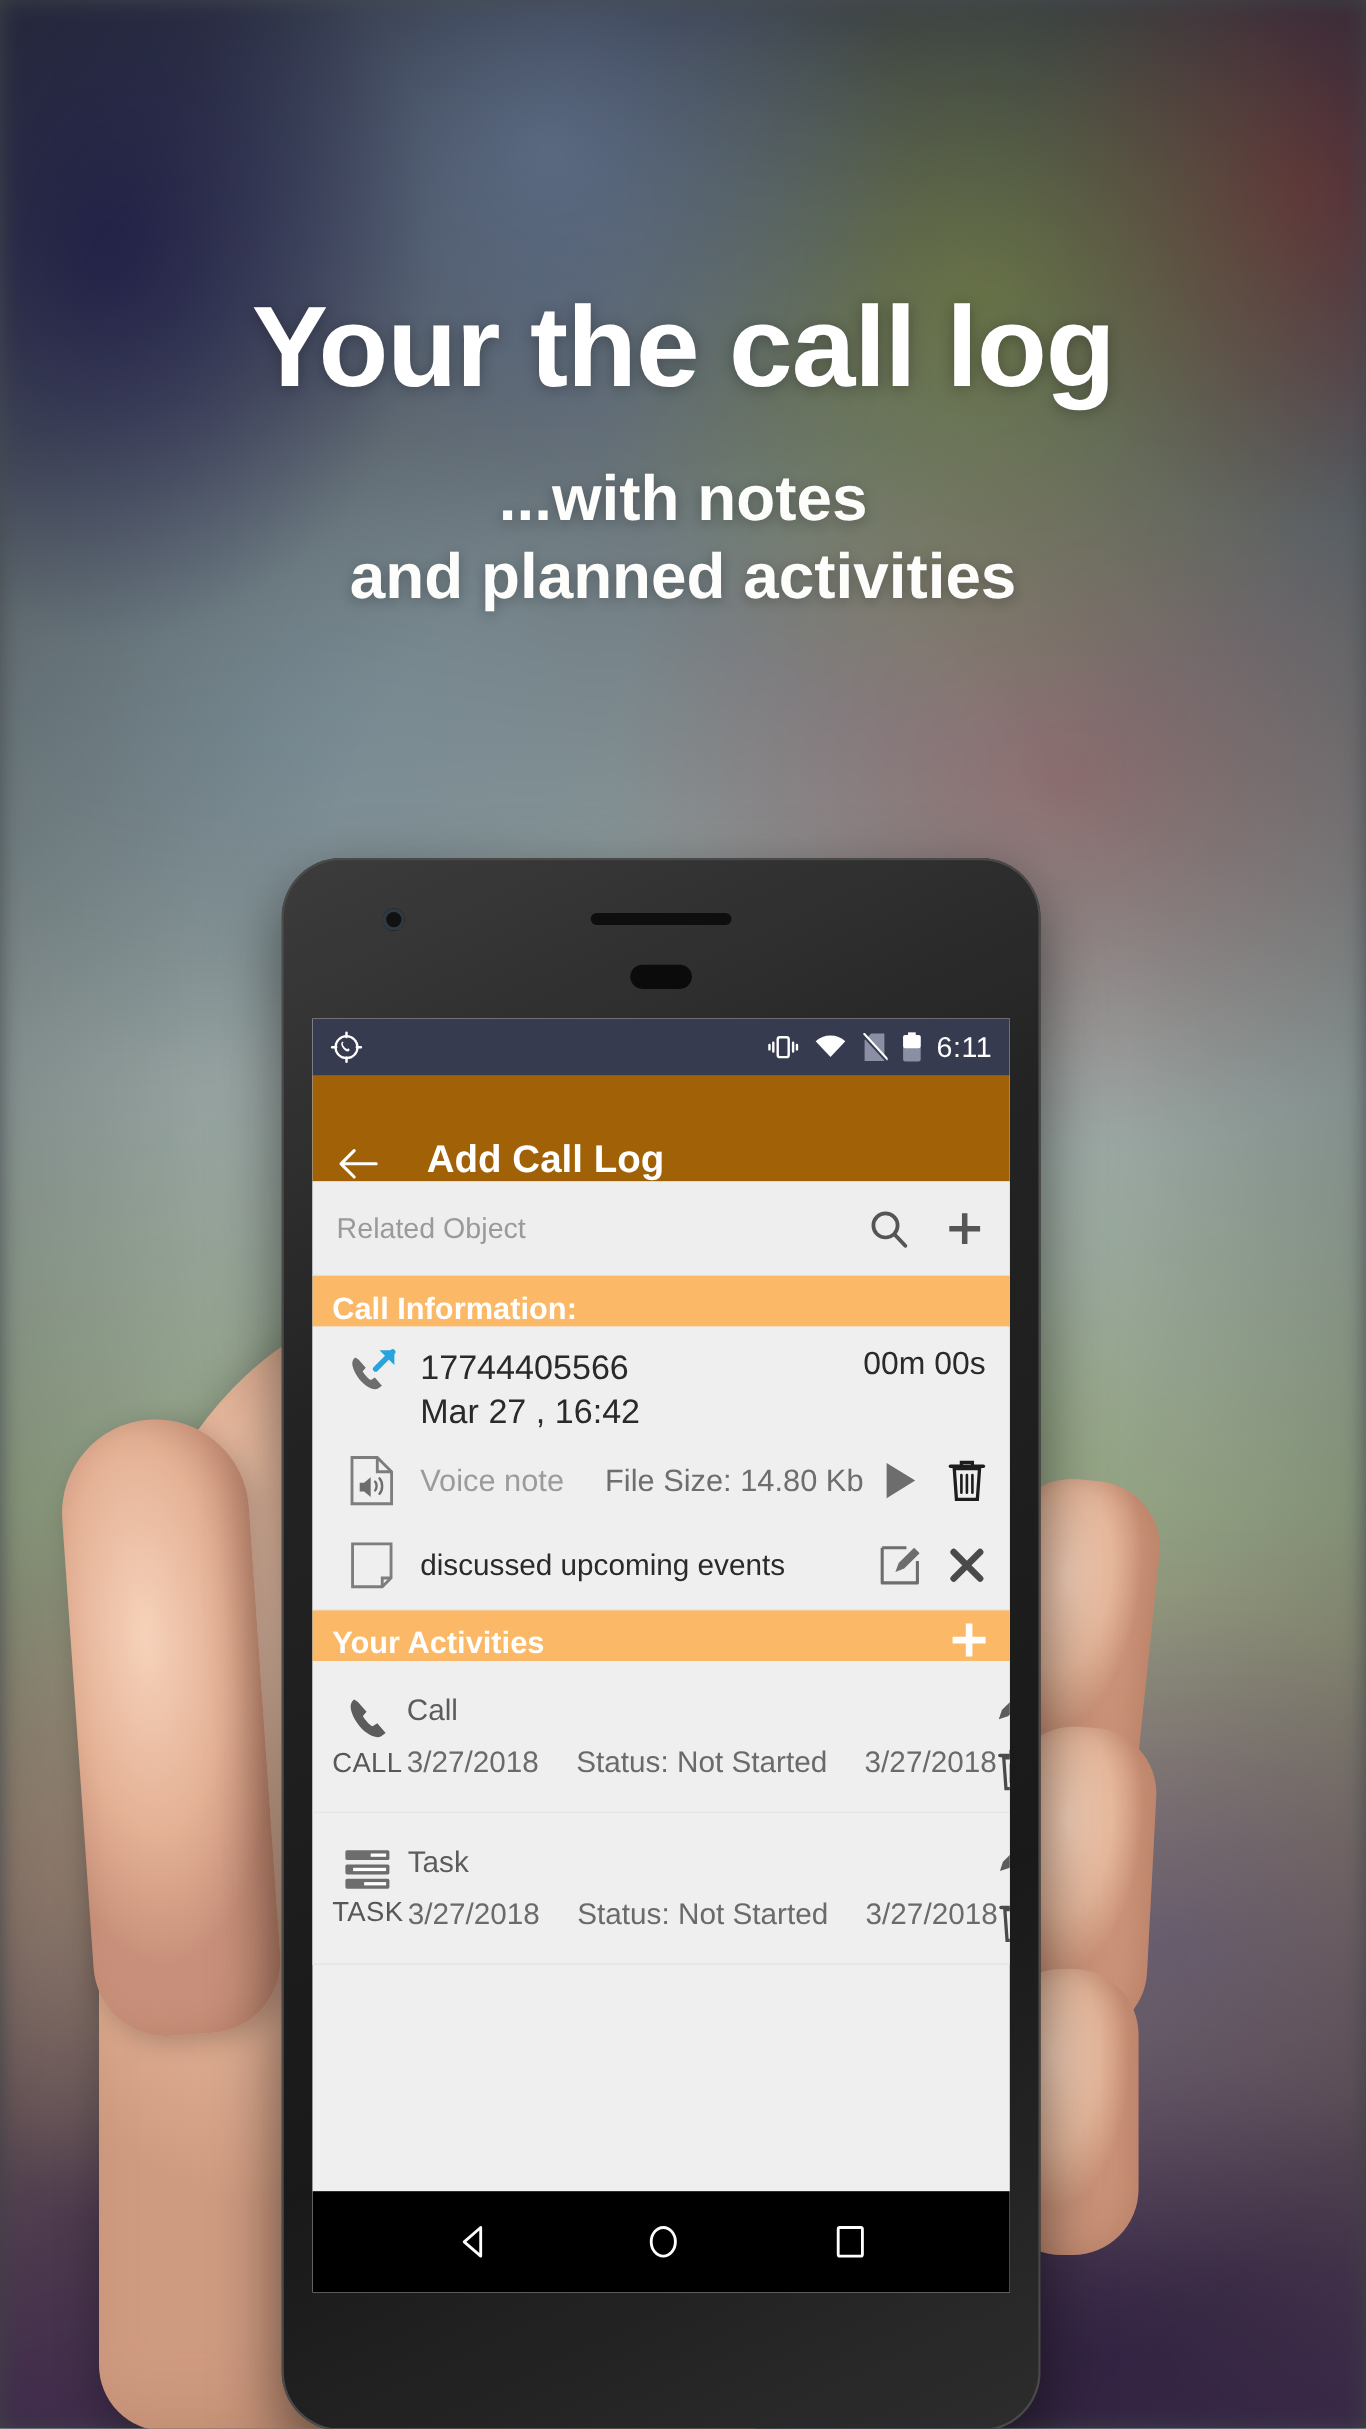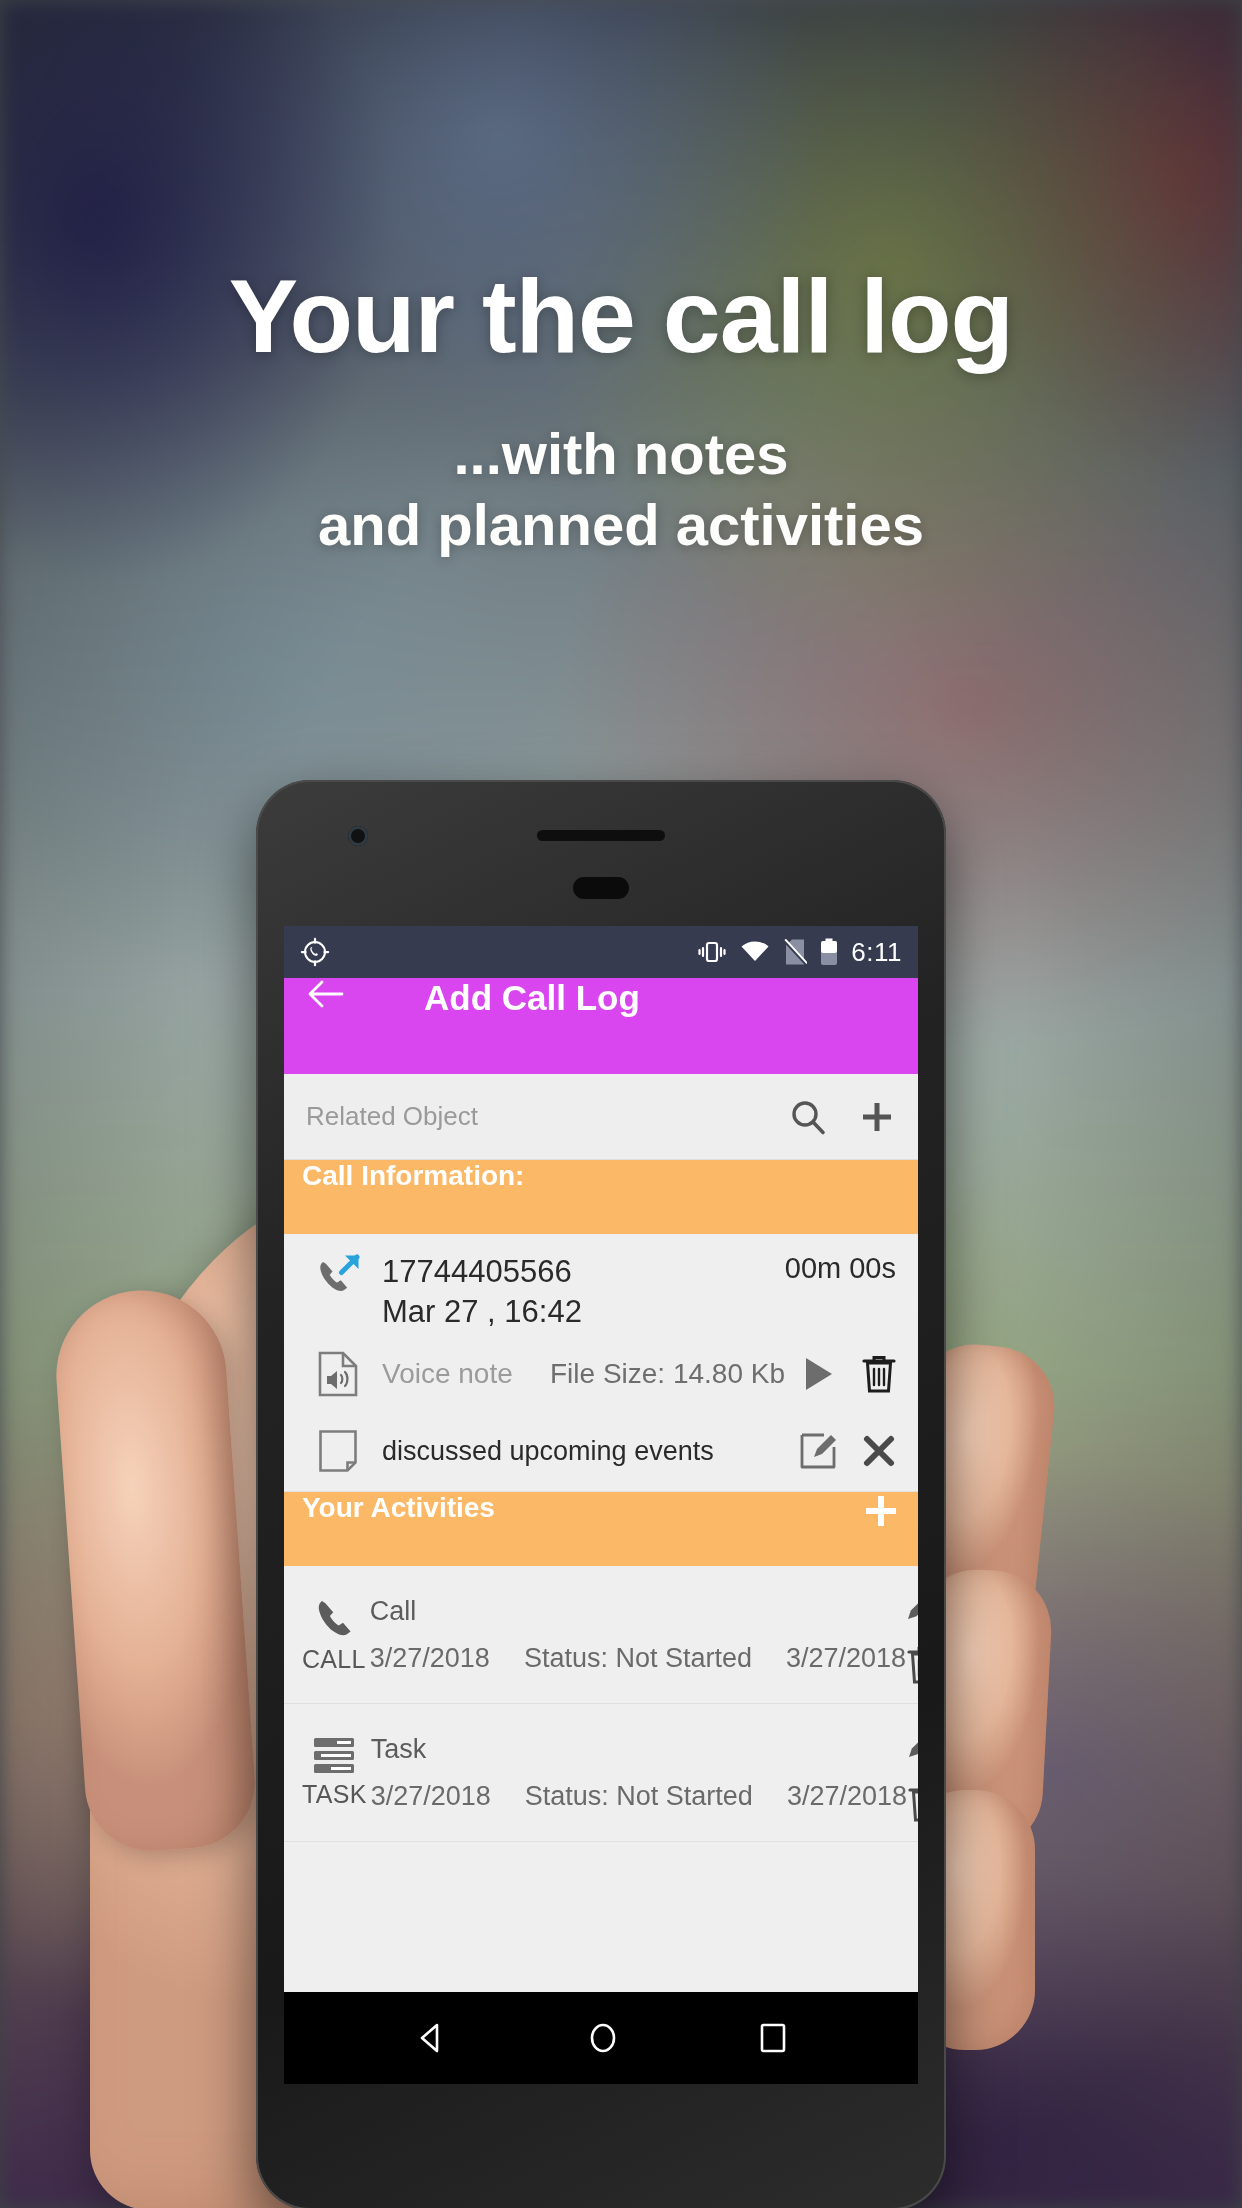--- a/index.html
+++ b/index.html
@@ -175,25 +175,24 @@
     margin-left: auto;
     display: flex;
     align-items: center;
     gap: 13px;
   }
   .status-time { font-size: 26px; color: #fff; letter-spacing: 0.5px; }
 
   
   .app-bar {
     height: 96px;
-    background: #d946ef;
-    display: flex;
-    align-items: flex-start;
+    background: #a16207;
+    display: flex;
+    align-items: flex-end;
     padding: 0 22px;
-    gap: 36px;
   }
   .app-bar-title {
     color: #fff;
     font-size: 35px;
     font-weight: bold;
     margin-left: 44px;
   }
 
   
   .related-row {
@@ -207,23 +206,23 @@
   .related-placeholder {
     font-size: 26px;
     color: #9a9a9a;
     flex: 1;
   }
   .related-icons { display: flex; align-items: center; gap: 30px; }
 
   
   .section-head {
     background: #fbb968;
-    height: 74px;
-    display: flex;
-    align-items: flex-start;
+    height: 46px;
+    display: flex;
+    align-items: flex-end;
     padding: 0 18px;
   }
   .section-head-title {
     color: #ffffff;
     font-size: 28px;
     font-weight: bold;
   }
   .section-head .plus-wrap { margin-left: auto; }
 
   

